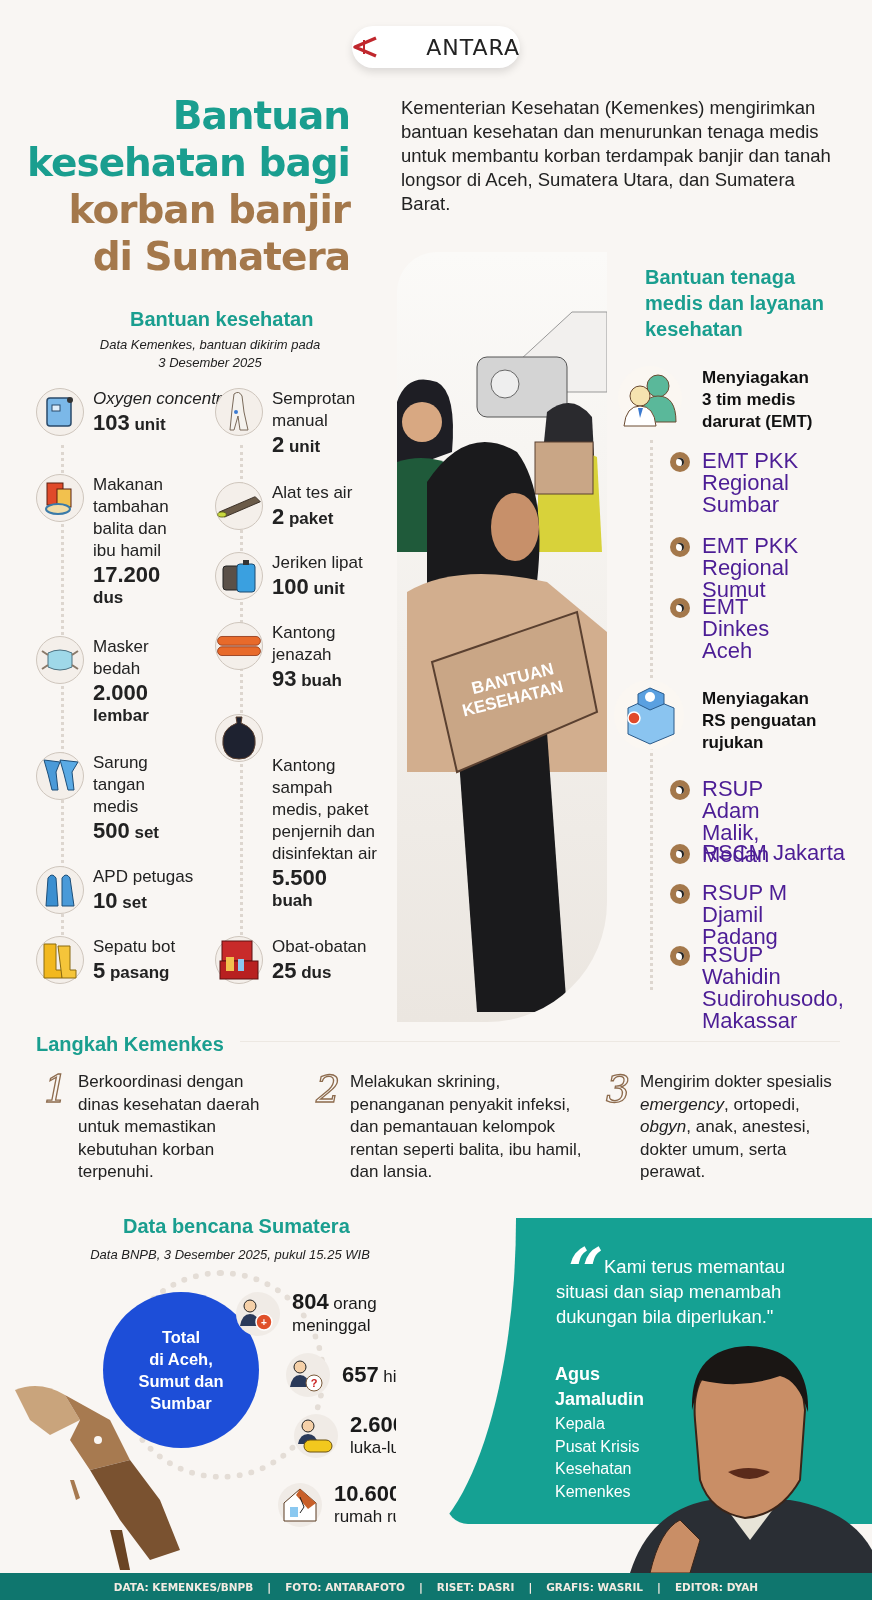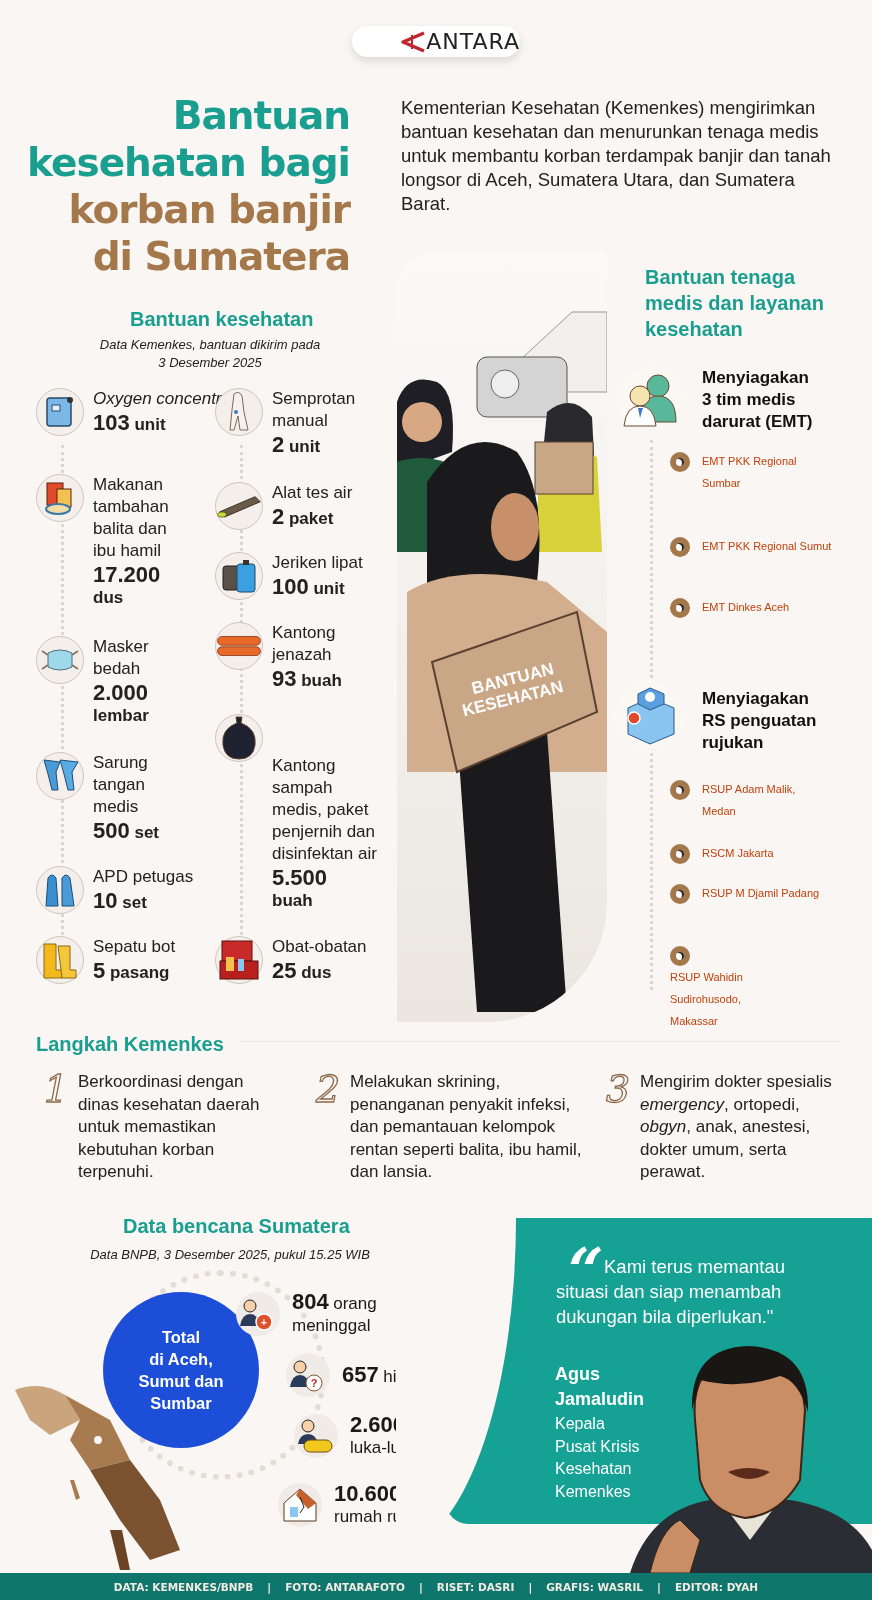--- a/index.html
+++ b/index.html
@@ -3,22 +3,22 @@
 <meta charset="utf-8">
 <style>
   * { box-sizing: border-box; margin: 0; padding: 0; }
   html, body { width: 872px; height: 1600px; background: #f9f6f3; overflow: hidden; }
   body { position: relative; font-family: "Liberation Sans", sans-serif; color: #1a1a1a; }
   .abs { position: absolute; }
   .teal { color: #1a9e8f; }
   .brown { color: #a4784b; }
 
   
-  .logo { left: 352px; top: 26px; width: 168px; height: 31px; background: #fff; border-radius: 23px;
-          box-shadow: 0 4px 8px rgba(0,0,0,0.12); display: flex; align-items: center; justify-content: flex-end; }
+  .logo { left: 352px; top: 26px; width: 168px; height: 42px; background: #fff; border-radius: 23px;
+          box-shadow: 0 4px 8px rgba(0,0,0,0.12); display: flex; align-items: center; justify-content: space-between; }
   .logo-text { font-size: 22px; letter-spacing: 1px; color: #222; font-family: "DejaVu Sans", sans-serif; font-weight: normal; }
 
   
   .title { right: 522px; top: 92px; text-align: right; font-family: "DejaVu Sans", sans-serif; font-weight: bold;
            font-size: 39px; line-height: 47px; letter-spacing: -1px; }
   .intro { left: 401px; top: 96px; width: 430px; font-size: 18.5px; line-height: 24px; color: #222; }
 
   
   .h2 { font-weight: bold; font-size: 20px; line-height: 26px; color: #1a9e8f; }
   .sub { font-style: italic; font-size: 13px; line-height: 18px; text-align: center; color: #222; }
@@ -34,21 +34,21 @@
 
   
   .illus { left: 397px; top: 252px; width: 210px; height: 770px; background: linear-gradient(#fbfaf8, #ebe6e0);
            border-radius: 40px 0 120px 0; overflow: hidden; }
 
   
   .rgroup-title { font-weight: bold; font-size: 17px; line-height: 22px; color: #111; }
   .bullet { position: absolute; display: flex; align-items: flex-start; }
   .bullet .dot { width: 20px; height: 20px; border-radius: 50%; background: #a4784b; margin-right: 12px; margin-top: 2px; position: relative; flex: 0 0 20px; }
   .bullet .dot::after { content: ""; position: absolute; left: 6px; top: 6px; width: 8px; height: 8px; border-radius: 50%; background: #fff; box-shadow: -2px 1px 0 #222 inset; }
-  .bullet .btxt { font-size: 11px; line-height: 22px; color: #c2410c; }
+  .bullet .btxt { font-size: 22px; line-height: 22px; color: #4c1d95; }
 
   
   .hr { left: 240px; top: 1041px; width: 600px; border-top: 1px solid #ede8e2; }
   .step { position: absolute; display: flex; }
   .step .n { font-family: "DejaVu Serif", serif; font-style: italic; font-size: 38px; line-height: 36px; color: #f9f6f3;
              -webkit-text-stroke: 1.3px #8d6b4d; width: 44px; flex: 0 0 44px; text-align: center; }
   .step .stxt { font-size: 17px; line-height: 22.5px; color: #222; }
 
   
   .ring { left: 116px; top: 1270px; width: 210px; height: 210px; border-radius: 50%; border: 6px dotted #e4ddd6; }
@@ -330,21 +330,21 @@
   <div class="btxt" style="width:115px;">RSUP Adam Malik, Medan</div>
 </div>
 <div class="bullet" style="left:670px; top:842px; width:180px;">
   <div class="dot"></div>
   <div class="btxt">RSCM Jakarta</div>
 </div>
 <div class="bullet" style="left:670px; top:882px; width:180px;">
   <div class="dot"></div>
   <div class="btxt" style="width:130px;">RSUP M Djamil Padang</div>
 </div>
-<div class="bullet" style="left:670px; top:944px; width:180px;flex-direction:column;">
+<div class="bullet" style="left:670px; top:944px; width:180px;">
   <div class="dot"></div>
   <div class="btxt" style="width:120px;">RSUP Wahidin Sudirohusodo, Makassar</div>
 </div>
 
 <div class="abs h2" style="left:36px; top:1031px;">Langkah Kemenkes</div>
 <div class="abs hr"></div>
 
 <div class="step" style="left:34px; top:1071px; width:260px;">
   <div class="n">1</div>
   <div class="stxt" style="width:205px;">Berkoordinasi dengan dinas kesehatan daerah untuk memastikan kebutuhan korban terpenuhi.</div>

